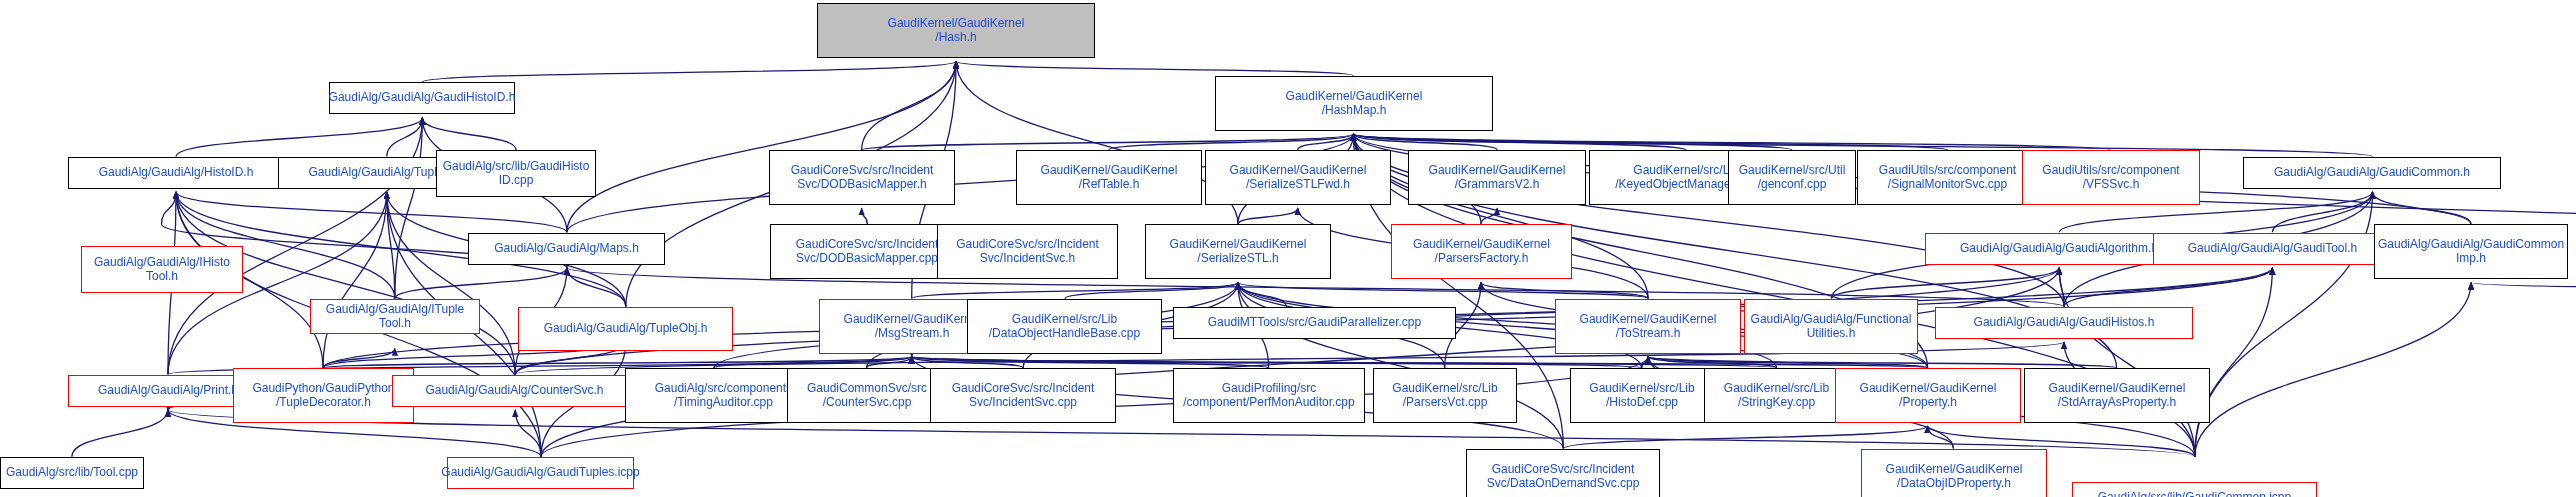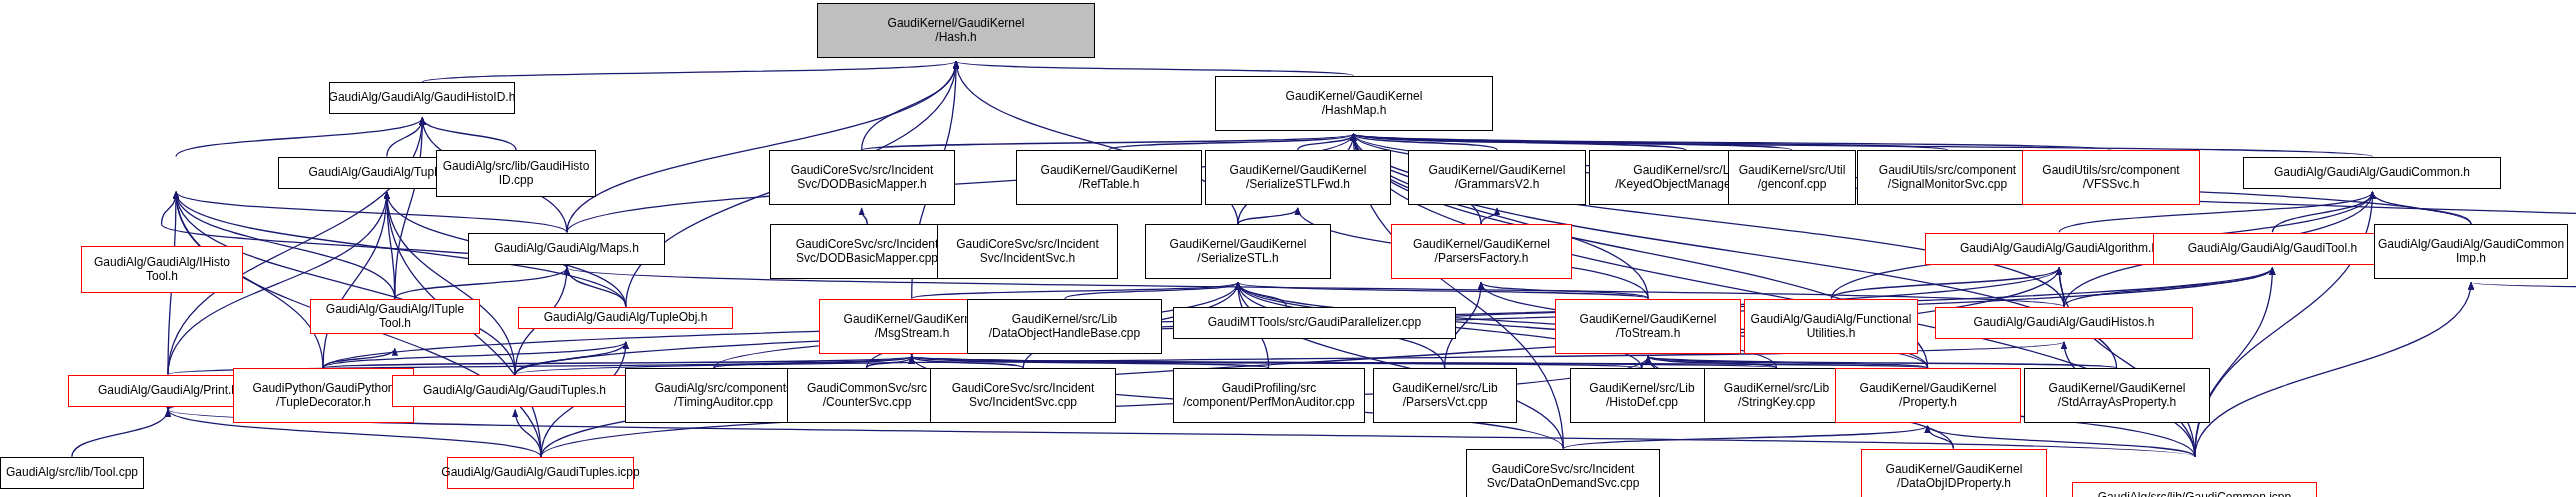--- a/index.html
+++ b/index.html
@@ -1,21 +1,21 @@
 <!DOCTYPE html>
 <html style="font-size:13px"><head>
 <meta charset="utf-8">
 <style>
   html,body{margin:0;padding:0;background:#ffffff;}
   #graph{position:relative;width:2576px;height:497px;background:#ffffff;
          font-family:"Liberation Sans","DejaVu Sans",sans-serif;overflow:hidden;}
   svg.edges{position:absolute;left:0;top:0;width:2576px;height:497px;pointer-events:none;}
   .node{position:absolute;box-sizing:border-box;display:flex;align-items:center;
         justify-content:center;text-align:center;background:#ffffff;
-        border:0.8px solid #000000;color:#000000;font-size:12px;line-height:13.7px;
+        border:0.8px solid #000000;color:#1d4ed8;font-size:12px;line-height:13.7px;
         padding:0.8px 3.2px;white-space:pre-line;z-index:5;}
   .node.red{border:0.8px solid #ff0000;}
   .node.current{background:#bfbfbf;border:0.8px solid #000000;}
 </style>
 </head>
 <body>
 
 <div id="graph">
   <svg class="edges" viewBox="0 0 3190 616" preserveAspectRatio="none">
     <defs>
@@ -145,20 +145,21 @@
         <path d="M2419,556 C2419,540 2387,546 2387,528"></path>
         <path d="M2718,566 C2718,545 2387,551 2387,528"></path>
         <path d="M1936,556 C1936,540 2387,546 2387,528"></path>
       </g>
   </svg>
 <div class="node current" style="left: 817px; top: 3.2px; width: 278px; height: 55px;">GaudiKernel/GaudiKernel
 /Hash.h</div>
     <div class="node" style="left: 329px; top: 82px; width: 186px; height: 32px;">GaudiAlg/GaudiAlg/GaudiHistoID.h</div>
     <div class="node" style="left: 1215px; top: 76px; width: 278px; height: 55px;">GaudiKernel/GaudiKernel
 /HashMap.h</div>
+    <div class="node" style="left: 68px; top: 157px; width: 216px; height: 32px;">GaudiAlg/GaudiAlg/HistoID.h</div>
     <div class="node" style="left: 278px; top: 157px; width: 218px; height: 32px;">GaudiAlg/GaudiAlg/TupleID.h</div>
     <div class="node" style="left: 436px; top: 150px; width: 160px; height: 47px;">GaudiAlg/src/lib/GaudiHisto
 ID.cpp</div>
     <div class="node" style="left: 769px; top: 150px; width: 186px; height: 55px;">GaudiCoreSvc/src/Incident
 Svc/DODBasicMapper.h</div>
     <div class="node" style="left: 1016px; top: 150px; width: 186px; height: 55px;">GaudiKernel/GaudiKernel
 /RefTable.h</div>
     <div class="node" style="left: 1205px; top: 150px; width: 186px; height: 55px;">GaudiKernel/GaudiKernel
 /SerializeSTLFwd.h</div>
     <div class="node" style="left: 1408px; top: 150px; width: 178px; height: 55px;">GaudiKernel/GaudiKernel
@@ -182,35 +183,35 @@
     <div class="node" style="left: 1145px; top: 224px; width: 186px; height: 55px;">GaudiKernel/GaudiKernel
 /SerializeSTL.h</div>
     <div class="node red" style="left: 1391px; top: 224px; width: 181px; height: 55px;">GaudiKernel/GaudiKernel
 /ParsersFactory.h</div>
     <div class="node red" style="left: 1925px; top: 233px; width: 268px; height: 32px;">GaudiAlg/GaudiAlg/GaudiAlgorithm.h</div>
     <div class="node red" style="left: 2153px; top: 233px; width: 239px; height: 32px;">GaudiAlg/GaudiAlg/GaudiTool.h</div>
     <div class="node" style="left: 2374px; top: 224px; width: 194px; height: 55px;">GaudiAlg/GaudiAlg/GaudiCommon
 Imp.h</div>
     <div class="node red" style="left: 310px; top: 299px; width: 170px; height: 35px;">GaudiAlg/GaudiAlg/ITuple
 Tool.h</div>
-    <div class="node red" style="left: 518px; top: 307px; width: 215px; height: 22px;">GaudiAlg/GaudiAlg/TupleObj.h</div>
+    <div class="node red" style="left: 518px; top: 307px; width: 215px; height: 44px;">GaudiAlg/GaudiAlg/TupleObj.h</div>
     <div class="node red" style="left: 819px; top: 299px; width: 186px; height: 55px;">GaudiKernel/GaudiKernel
 /MsgStream.h</div>
     <div class="node" style="left: 967px; top: 299px; width: 195px; height: 55px;">GaudiKernel/src/Lib
 /DataObjectHandleBase.cpp</div>
     <div class="node" style="left: 1145px; top: 307px; width: 283px; height: 32px; margin-left: 28px;">GaudiMTTools/src/GaudiParallelizer.cpp</div>
     <div class="node red" style="left: 1555px; top: 299px; width: 186px; height: 55px;">GaudiKernel/GaudiKernel
 /ToStream.h</div>
     <div class="node red" style="left: 1744px; top: 299px; width: 174px; height: 55px;">GaudiAlg/GaudiAlg/Functional
 Utilities.h</div>
     <div class="node red" style="left: 1935px; top: 307px; width: 258px; height: 32px;">GaudiAlg/GaudiAlg/GaudiHistos.h</div>
     <div class="node red" style="left: 68px; top: 375px; width: 200px; height: 32px;">GaudiAlg/GaudiAlg/Print.h</div>
     <div class="node red" style="left: 233px; top: 368px; width: 181px; height: 55px;">GaudiPython/GaudiPython
 /TupleDecorator.h</div>
-    <div class="node red" style="left: 392px; top: 375px; width: 245px; height: 32px;">GaudiAlg/GaudiAlg/GaudiTuples.h</div>
+    <div class="node red" style="left: 392px; top: 375px; width: 245px; height: 32px;">GaudiAlg/GaudiAlg/CounterSvc.h</div>
     <div class="node" style="left: 625px; top: 368px; width: 178px; height: 55px; padding-left: 22px;">GaudiAlg/src/components
 /TimingAuditor.cpp</div>
     <div class="node" style="left: 787px; top: 368px; width: 160px; height: 55px;">GaudiCommonSvc/src
 /CounterSvc.cpp</div>
     <div class="node" style="left: 930px; top: 368px; width: 186px; height: 55px;">GaudiCoreSvc/src/Incident
 Svc/IncidentSvc.cpp</div>
     <div class="node" style="left: 1173px; top: 368px; width: 192px; height: 55px;">GaudiProfiling/src
 /component/PerfMonAuditor.cpp</div>
     <div class="node" style="left: 1373px; top: 368px; width: 144px; height: 55px;">GaudiKernel/src/Lib
 /ParsersVct.cpp</div>

